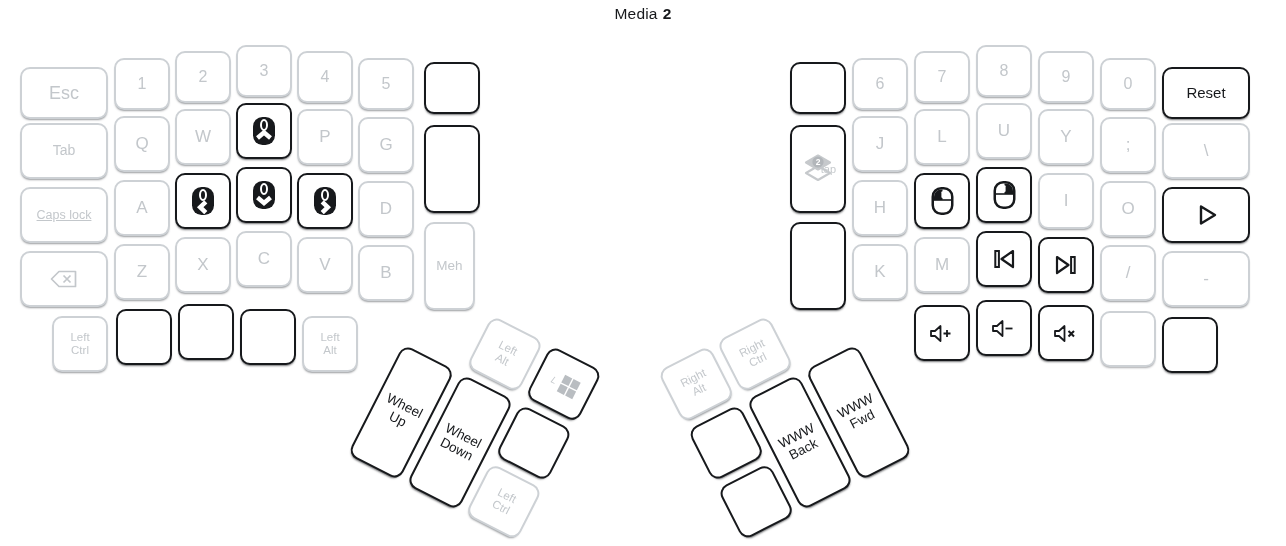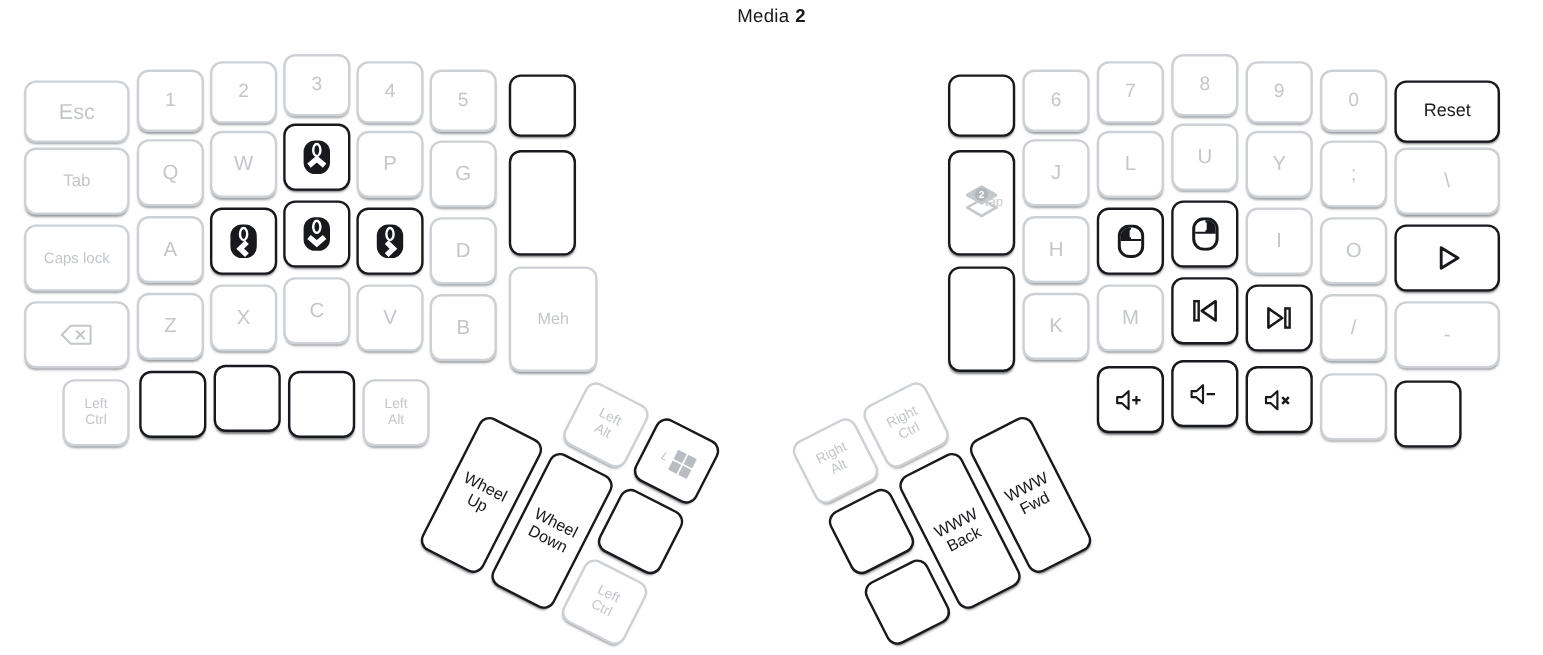--- a/index.html
+++ b/index.html
@@ -39,39 +39,39 @@
       <div class="key ghost" style="left: 114px; top: 116px; width: 56px; height: 56px;"><span class="lb">Q</span></div>
       <div class="key ghost" style="left: 175px; top: 109px; width: 56px; height: 56px;"><span class="lb">W</span></div>
       <div class="key active" style="left: 236px; top: 103px; width: 56px; height: 56px;"><span class="ic"><svg width="24" height="30" viewBox="0 0 24 30">
             <rect x="1" y="1" width="22" height="28" rx="9.5" fill="#17191c"></rect>
             <ellipse cx="12" cy="9" rx="3" ry="5" fill="none" stroke="#fff" stroke-width="2"></ellipse>
             <path d="M5.5 22 L12 16.5 L18.5 22" stroke="#fff" stroke-width="4.5" fill="none"></path>
           </svg></span></div>
       <div class="key ghost" style="left: 297px; top: 109px; width: 56px; height: 56px;"><span class="lb">P</span></div>
       <div class="key ghost" style="left: 358px; top: 117px; width: 56px; height: 56px;"><span class="lb">G</span></div>
       <div class="key none" style="left: 424px; top: 125px; width: 56px; height: 88px;"></div>
-      <div class="key ghost" style="left: 20px; top: 187px; width: 88px; height: 56px; font-size: 12.5px;"><span class="lb">Caps lock</span></div>
+      <div class="key ghost" style="left: 20px; top: 187px; width: 88px; height: 56px; font-size: 12.5px; text-decoration: underline;"><span class="lb">Caps lock</span></div>
       <div class="key ghost" style="left: 114px; top: 180px; width: 56px; height: 56px;"><span class="lb">A</span></div>
       <div class="key active" style="left: 175px; top: 173px; width: 56px; height: 56px;"><span class="ic"><svg width="24" height="30" viewBox="0 0 24 30">
             <rect x="1" y="1" width="22" height="28" rx="9.5" fill="#17191c"></rect>
             <ellipse cx="12" cy="9" rx="3" ry="5" fill="none" stroke="#fff" stroke-width="2"></ellipse>
             <path d="M14.8 15.8 L9.2 21.2 L14.8 26.6" stroke="#fff" stroke-width="4.5" fill="none"></path>
           </svg></span></div>
       <div class="key active" style="left: 236px; top: 167px; width: 56px; height: 56px;"><span class="ic"><svg width="24" height="30" viewBox="0 0 24 30">
             <rect x="1" y="1" width="22" height="28" rx="9.5" fill="#17191c"></rect>
             <ellipse cx="12" cy="9" rx="3" ry="5" fill="none" stroke="#fff" stroke-width="2"></ellipse>
             <path d="M5.5 17.5 L12 23 L18.5 17.5" stroke="#fff" stroke-width="4.5" fill="none"></path>
           </svg></span></div>
       <div class="key active" style="left: 297px; top: 173px; width: 56px; height: 56px;"><span class="ic"><svg width="24" height="30" viewBox="0 0 24 30">
             <rect x="1" y="1" width="22" height="28" rx="9.5" fill="#17191c"></rect>
             <ellipse cx="12" cy="9" rx="3" ry="5" fill="none" stroke="#fff" stroke-width="2"></ellipse>
             <path d="M9.2 15.8 L14.8 21.2 L9.2 26.6" stroke="#fff" stroke-width="4.5" fill="none"></path>
           </svg></span></div>
       <div class="key ghost" style="left: 358px; top: 181px; width: 56px; height: 56px;"><span class="lb">D</span></div>
-      <div class="key ghost" style="left: 424px; top: 222px; width: 74px; height: 88px; font-size: 13.5px;"><span class="lb">Meh</span></div>
+      <div class="key ghost" style="left: 424px; top: 222px; width: 51px; height: 88px; font-size: 13.5px;"><span class="lb">Meh</span></div>
       <div class="key ghost" style="left: 20px; top: 251px; width: 88px; height: 56px;"><span class="ic"><svg width="30" height="20" viewBox="0 0 30 20">
             <path d="M10 2.5 H26.5 V17.5 H10 L2.5 10 Z" fill="none" stroke="#c3c7cb" stroke-width="1.7" stroke-linejoin="round"></path>
             <path d="M14.5 6.5 L21.5 13.5 M21.5 6.5 L14.5 13.5" stroke="#c3c7cb" stroke-width="1.7"></path>
           </svg></span></div>
       <div class="key ghost" style="left: 114px; top: 244px; width: 56px; height: 56px;"><span class="lb">Z</span></div>
       <div class="key ghost" style="left: 175px; top: 237px; width: 56px; height: 56px;"><span class="lb">X</span></div>
       <div class="key ghost" style="left: 236px; top: 231px; width: 56px; height: 56px;"><span class="lb">C</span></div>
       <div class="key ghost" style="left: 297px; top: 237px; width: 56px; height: 56px;"><span class="lb">V</span></div>
       <div class="key ghost" style="left: 358px; top: 245px; width: 56px; height: 56px;"><span class="lb">B</span></div>
       <div class="key ghost" style="left: 52px; top: 316px; width: 56px; height: 56px; font-size: 11.5px;"><span class="lb">Left

